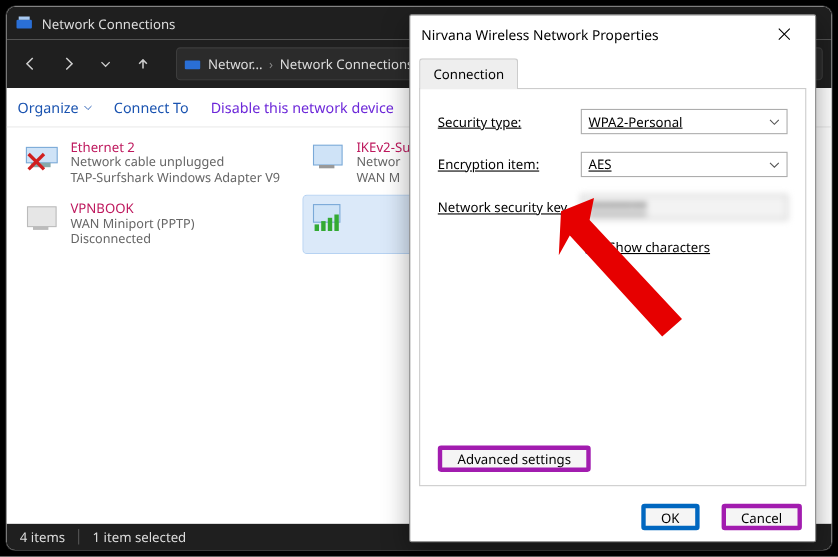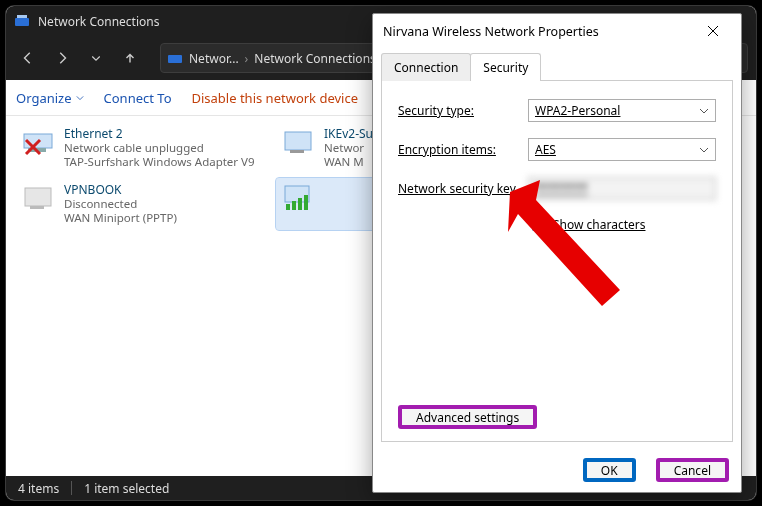--- a/index.html
+++ b/index.html
@@ -30,30 +30,30 @@
     display:flex; align-items:center; padding:0 6px; color:#ddd; font-size:12px; gap:2px;
     margin-left:10px;
   }
   .breadcrumb .bc-icon { width:16px; height:16px; margin-right:4px; display:inline-flex; }
   .breadcrumb .sep { color:#888; padding:0 4px; }
   .toolbar {
     height:36px; background:#fff; border-bottom:1px solid #e5e5e5; display:flex; align-items:center;
     padding:0 10px; gap:20px; color:#1a53b0; font-size:13px;
   }
   .toolbar .org { display:flex; align-items:center; gap:4px;text-align:right; }
-  .toolbar .disabled { color:#c2410c; }
+  .toolbar .disabled { color:#6d28d9; }
   .items { flex:1; background:#fff; position:relative; padding:6px 10px; }
   .item-grid { display:grid; grid-template-columns: 250px 250px; gap:4px 10px; }
   .adapter {
     display:flex; align-items:flex-start; gap:6px; padding:4px 6px; border-radius:3px;
   }
   .adapter.selected { background:#dbe9f9; outline:1px solid #b6d2f2; }
   .adapter .aicon { width:36px; height:32px; flex:0 0 36px; display:flex; align-items:center; justify-content:center; }
   .adapter .txt { display:flex; flex-direction:column; line-height:1.25; }
-  .adapter .name { color:#0c4a6e; }
+  .adapter .name { color:#be185d; }
   .adapter .sub { color:#666; font-size:11.5px; }
   .status {
     height:24px; background:#1f1f1f; color:#ddd; font-size:12px; display:flex;
     align-items:center; padding:0 12px; gap:12px;
   }
   .status .divider { width:1px; height:14px; background:#555; }
 
   
   .dialog {
     position:absolute; left:372px; top:13px; width:370px; height:480px;
@@ -194,22 +194,22 @@
       </div>
       <div class="adapter">
         <div class="aicon">
           <svg viewBox="0 0 36 32">
               <rect x="3" y="6" width="26" height="18" fill="#e6e6e6" stroke="#bbb"></rect>
               <rect x="8" y="24" width="14" height="3" fill="#bbb"></rect>
             </svg>
         </div>
         <div class="txt">
           <span class="name">VPNBOOK</span>
+          <span class="sub">WAN Miniport (PPTP)</span>
           <span class="sub">Disconnected</span>
-          <span class="sub">WAN Miniport (PPTP)</span>
         </div>
       </div>
       <div class="adapter selected">
         <div class="aicon">
           <svg viewBox="0 0 36 32">
               <rect x="3" y="4" width="24" height="16" fill="#cfe3f7" stroke="#7aa9d8"></rect>
               <rect x="4" y="22" width="4" height="6" fill="#3a3"></rect>
               <rect x="10" y="19" width="4" height="9" fill="#3a3"></rect>
               <rect x="16" y="16" width="4" height="12" fill="#3a3"></rect>
               <rect x="22" y="13" width="4" height="15" fill="#3a3"></rect>
@@ -230,34 +230,33 @@
   <div class="dlg-title">
     <span>Nirvana Wireless Network Properties</span>
     <div class="dlg-close">
       <svg width="12" height="12" viewBox="0 0 12 12">
           <path d="M1 1l10 10M11 1L1 11" stroke="#000" stroke-width="1"></path>
         </svg>
     </div>
   </div>
   <div class="tabs">
     <div class="tab">Connection</div>
-    <div class="tab active">Security</div>
   </div>
   <div class="tab-panel">
     <div class="field">
       <div class="label">Security type:</div>
       <div class="control">
         <span>WPA2-Personal</span>
         <svg width="10" height="10" viewBox="0 0 10 10">
             <path d="M1 3l4 4 4-4" stroke="#555" fill="none"></path>
           </svg>
       </div>
     </div>
     <div class="field">
-      <div class="label">Encryption items:</div>
+      <div class="label">Encryption item:</div>
       <div class="control">
         <span>AES</span>
         <svg width="10" height="10" viewBox="0 0 10 10">
             <path d="M1 3l4 4 4-4" stroke="#555" fill="none"></path>
           </svg>
       </div>
     </div>
     <div class="field">
       <div class="label">Network security key</div>
       <div class="control blurred">

